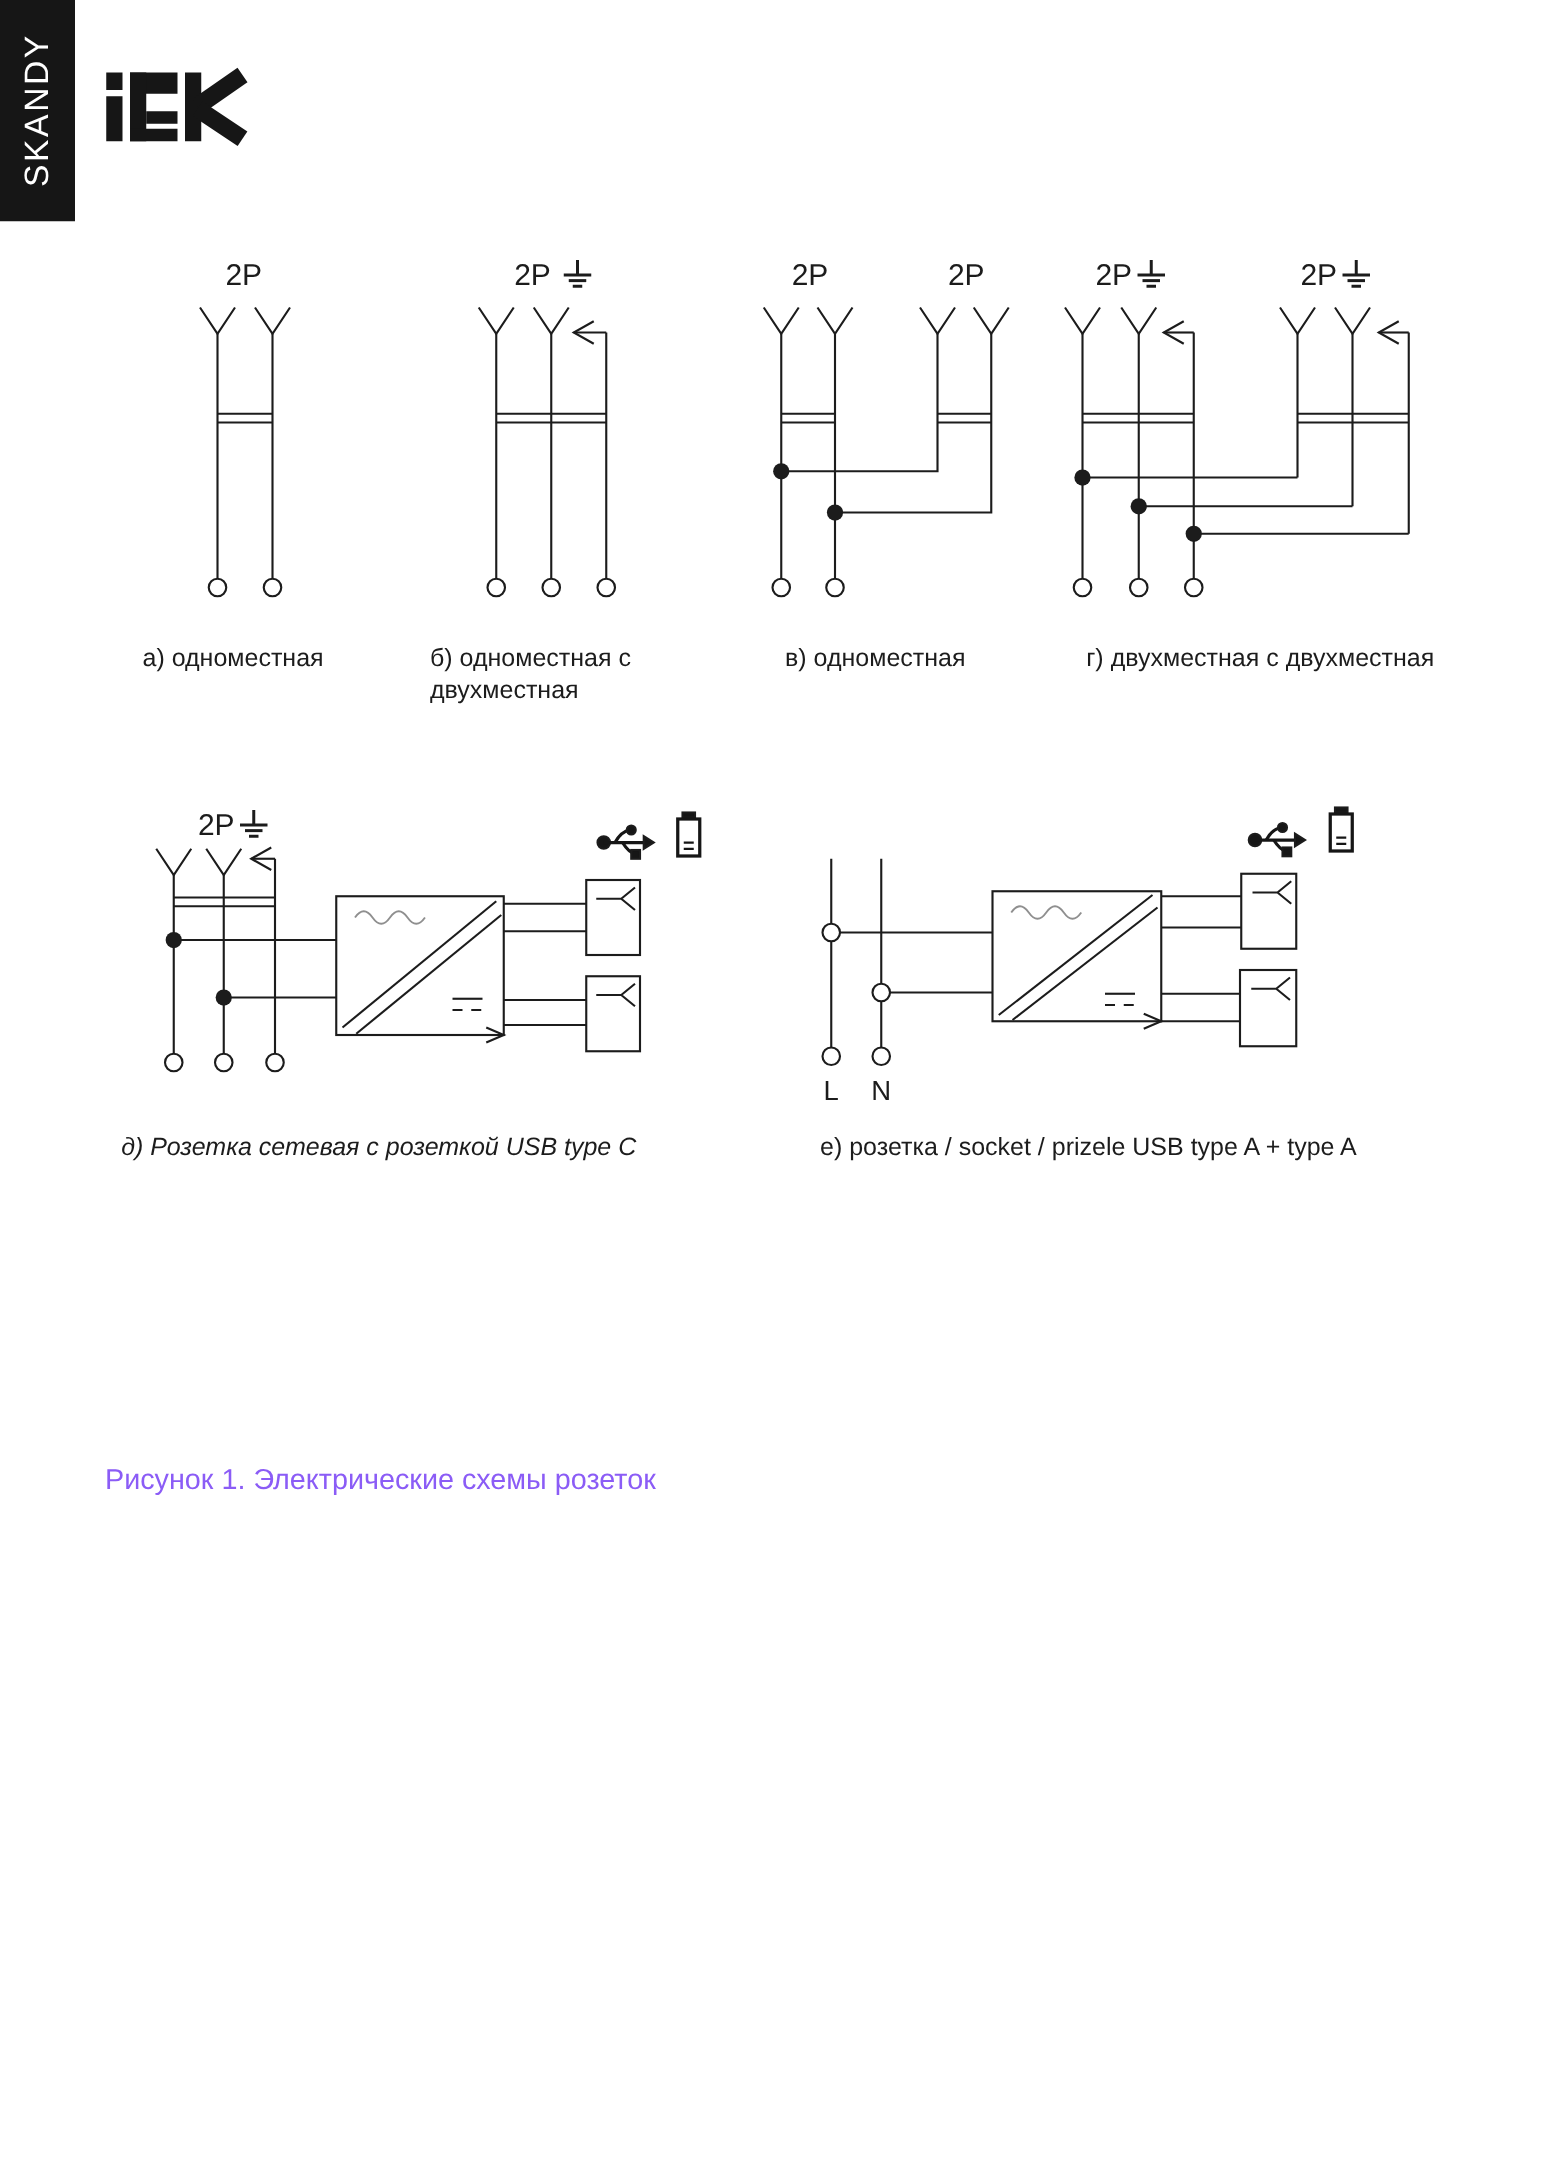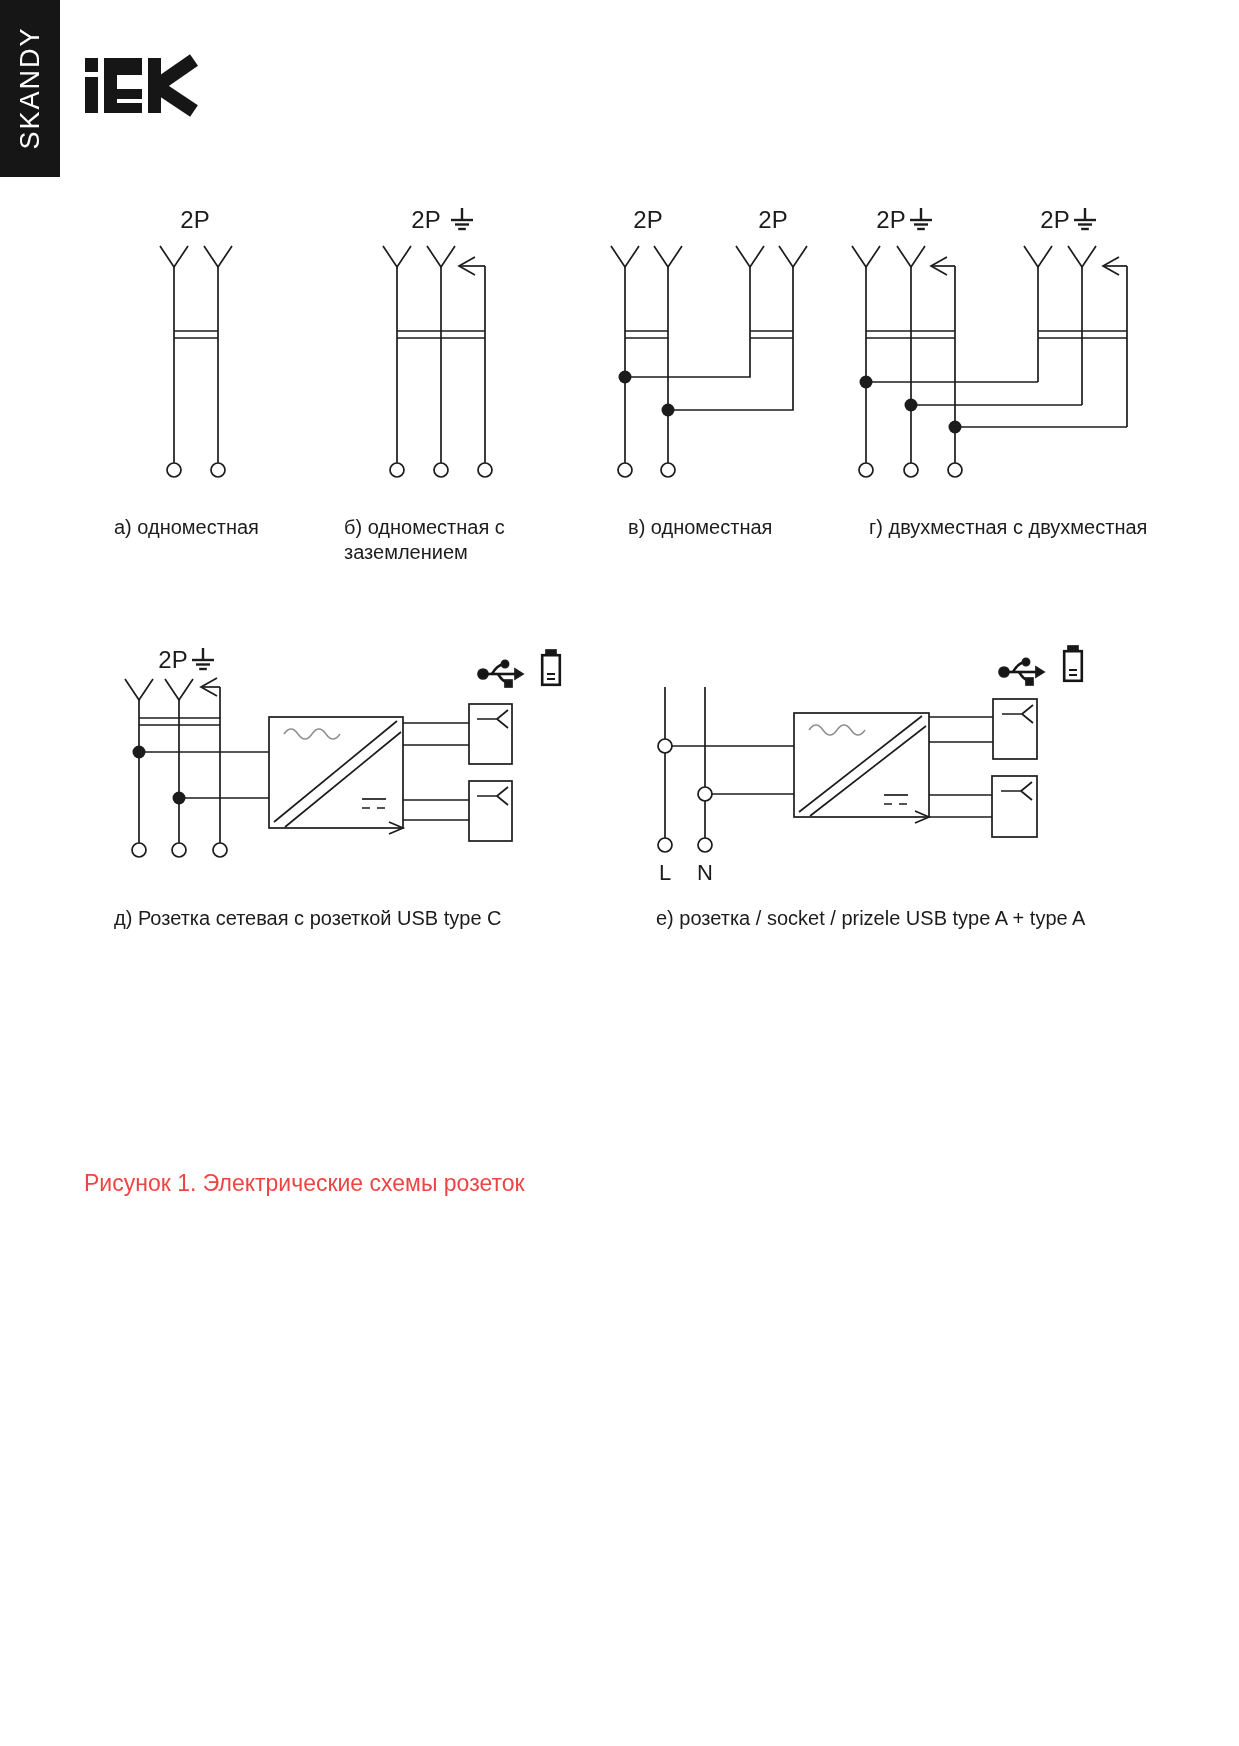--- a/index.html
+++ b/index.html
@@ -23,21 +23,21 @@
   }
   .logo{position:absolute;left:0;top:0;}
   .diagram-canvas{position:absolute;left:0;top:0;}
   .cap{
     position:absolute;font-size:20px;line-height:25px;color:#1c1c1c;
     white-space:nowrap;
     margin-left:24px;
   }
   .cap.wrap{white-space:normal;width:165px;}
   .fig-caption{
-    position:absolute;left:84px;top:1170px;font-size:23px;color:#ef4444;
+    position:absolute;left:84px;top:1170px;font-size:23px;color:#8b5cf6;
     white-space:nowrap;
   }
   svg text{
     font-family:"Liberation Sans", sans-serif;
     fill:#1c1c1c;
   }
   .lbl2p{font-size:24px;}
   .lblterm{font-size:22px;}
 </style>
 </head>
@@ -290,22 +290,22 @@
       <g>
           <use href="#usb-trident" x="1000" y="672"></use>
         </g>
       <g>
           <use href="#battery" x="1063" y="646"></use>
         </g>
     </g>
   </svg>
 
   <div class="cap" style="left:90px;top:515px;">а) одноместная</div>
-  <div class="cap wrap" style="left:320px;top:515px;">б) одноместная с заземлением</div>
+  <div class="cap wrap" style="left:320px;top:515px;">б) одноместная с двухместная</div>
   <div class="cap" style="left:604px;top:515px;">в) одноместная</div>
   <div class="cap" style="left:845px;top:515px;">г) двухместная с двухместная</div>
 
-  <div class="cap" style="left:90px;top:906px;">д) Розетка сетевая с розеткой USB type C</div>
+  <div class="cap" style="left:73px;top:906px;font-style:italic;">д) Розетка сетевая с розеткой USB type C</div>
   <div class="cap" style="left:632px;top:906px;">е) розетка / socket / prizele USB type A + type A</div>
 
   <div class="fig-caption">Рисунок 1. Электрические схемы розеток</div>
 
 </div>
 
 </body></html>

